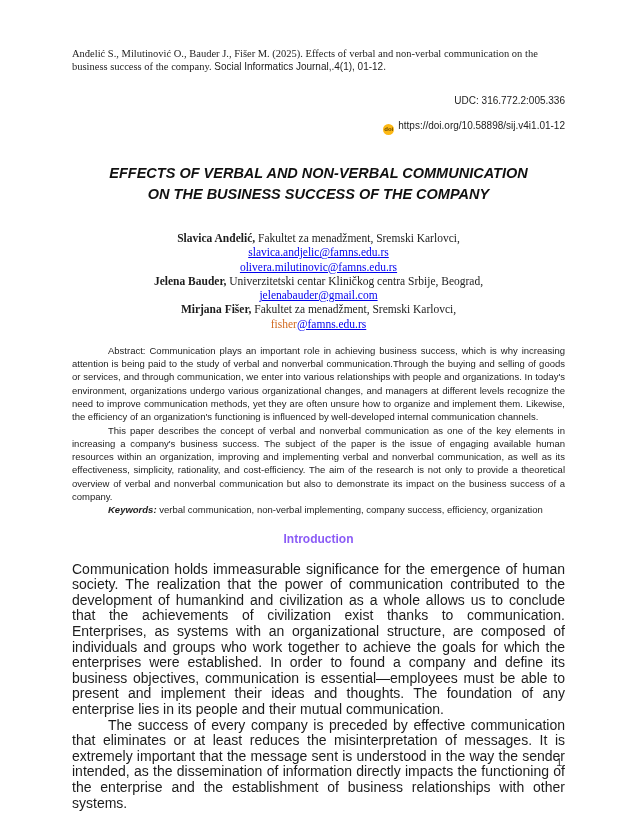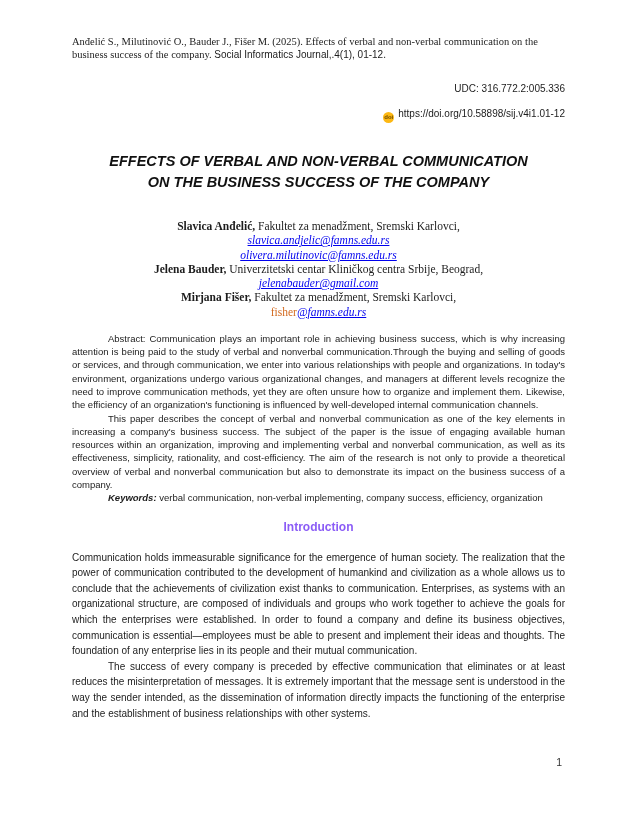--- a/index.html
+++ b/index.html
@@ -4,21 +4,21 @@
 <style>
   * { margin: 0; padding: 0; box-sizing: border-box; }
   html, body { background: #ffffff; }
   .page {
     position: relative;
     width: 634px;
     height: 820px;
     margin: 0 auto;
     background: #ffffff;
     color: #1c1c1c;
-    padding: 36px 69px 0 72px;
+    padding: 48px 69px 0 72px;
     overflow: hidden;
     font-family: "Liberation Sans", sans-serif;
   }
   
   .citation {
     font-family: "Liberation Serif", serif;
     font-size: 10.5px;
     line-height: 12.5px;
     text-align: left;
     color: #1c1c1c;
@@ -71,21 +71,20 @@
     margin-top: 26px;
     text-align: center;
     font-family: "Liberation Serif", serif;
     font-size: 11.5px;
     line-height: 14.25px;
   }
   .author-name { font-weight: bold; }
   .email-link {
     color: #0000EE;
     text-decoration: underline;
-    font-style: italic;
   }
   .email-prefix {
     color: #D2691E;
     text-decoration: none;
     text-align: center;
   }
   
   .abstract-block {
     margin-top: 13px;
     font-size: 9.5px;
@@ -100,21 +99,21 @@
   .section-heading {
     margin-top: 15px;
     margin-bottom: 15px;
     text-align: center;
     font-weight: bold;
     font-size: 12px;
     line-height: 15px;
     color: #8b5cf6;
   }
   .body-text {
-    font-size: 10px;
+    font-size: 14px;
     line-height: 15.6px;
     text-align: justify;
     color: #1c1c1c;
   }
   .body-text p.indent { text-indent: 36px; }
   .page-number {
     position: absolute;
     right: 72px;
     bottom: 52px;
     font-size: 10.5px;

